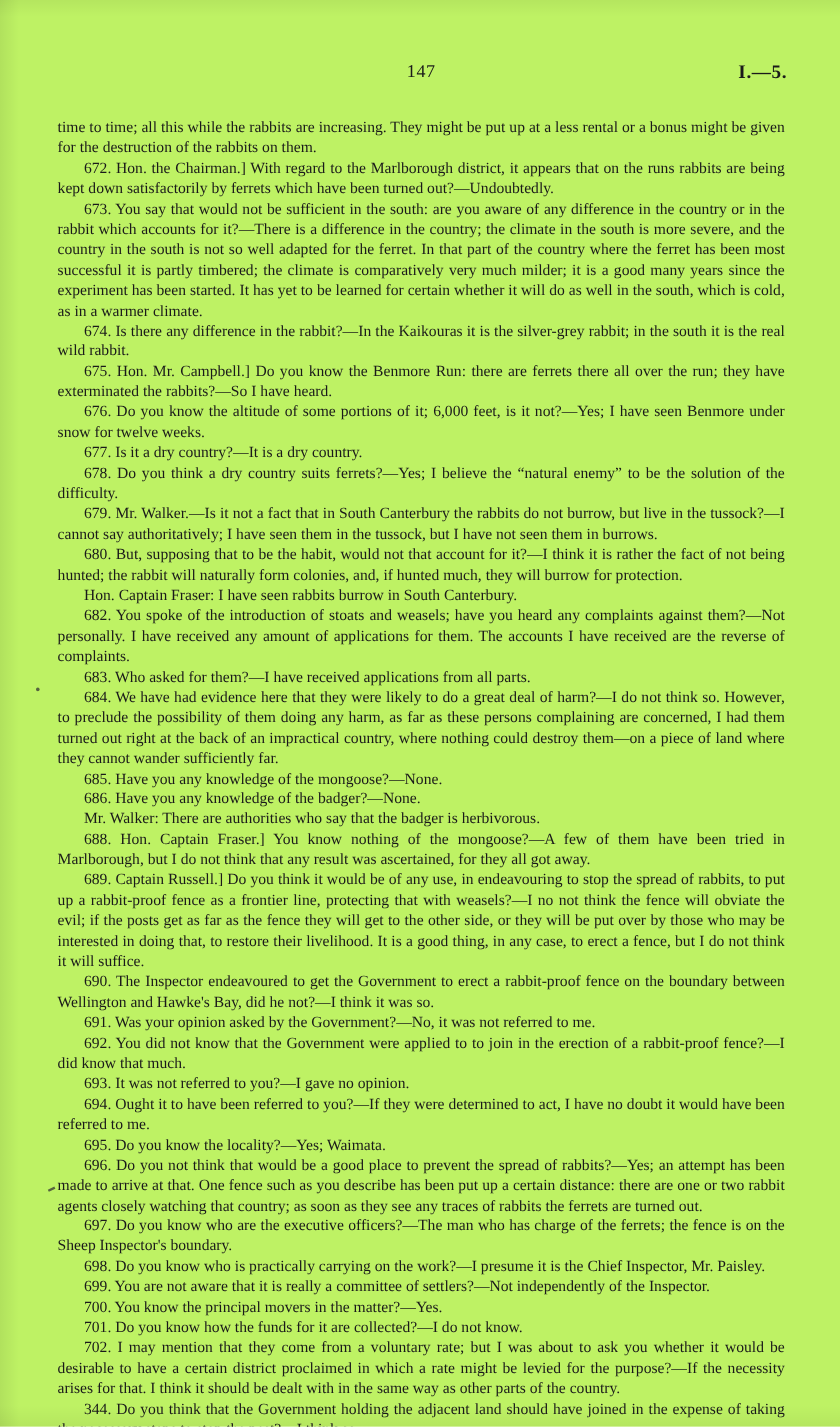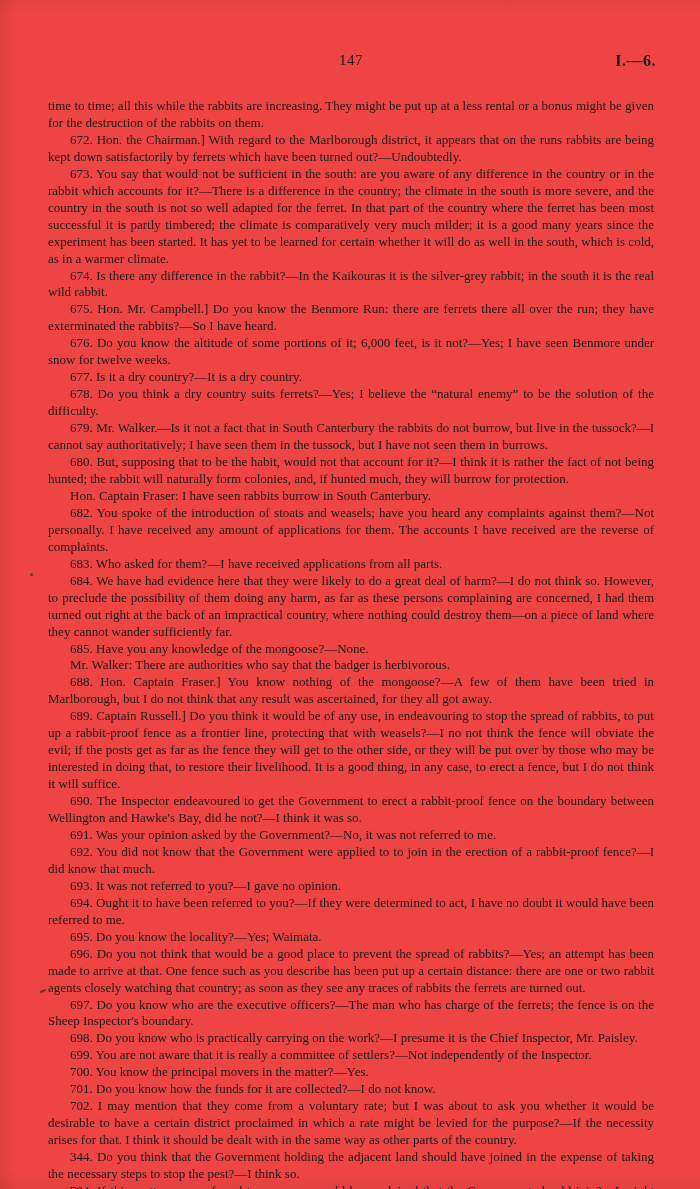--- a/index.html
+++ b/index.html
@@ -13,21 +13,21 @@
     font-family: "Liberation Serif", serif;
     color: #1a1a1a;
     position: relative;
     overflow: hidden;
   }
   .page {
     position: absolute;
     left: 0; top: 0;
     width: 700px;
     height: 1189px;
-    background: #ef4444;
+    background: #bef264;
   }
   .page-inner {
     position: absolute;
     left: 48px;
     top: 52px;
     width: 606px;
   }
   .header-row {
     position: relative;
     height: 34px;
@@ -107,39 +107,40 @@
   <div class="edge-shadow-t"></div>
   <div class="edge-shadow-b"></div>
 
   <div class="stray-mark m1"></div>
   <div class="stray-mark m2"></div>
 
   <div class="page-inner">
 
     <div class="header-row">
       <div class="folio">147</div>
-      <div class="doc-code">I.—6.</div>
+      <div class="doc-code">I.—5.</div>
     </div>
 
     <div class="body-text" id="body-text">
         <p class="para noindent">time to time; all this while the rabbits are increasing.   They might be put up at a less rental or a bonus might be given for the destruction of the rabbits on them.</p>
         <p class="para">672. Hon. the Chairman.] With regard to the Marlborough district, it appears that on the runs rabbits are being kept down satisfactorily by ferrets which have been turned out?—Undoubtedly.</p>
         <p class="para">673. You say that would not be sufficient in the south: are you aware of any difference in the country or in the rabbit which accounts for it?—There is a difference in the country; the climate in the south is more severe, and the country in the south is not so well adapted for the ferret.   In that part of the country where the ferret has been most successful it is partly timbered; the climate is comparatively very much milder; it is a good many years since the experiment has been started. It has yet to be learned for certain whether it will do as well in the south, which is cold, as in a warmer climate.</p>
         <p class="para">674. Is there any difference in the rabbit?—In the Kaikouras it is the silver-grey rabbit; in the south it is the real wild rabbit.</p>
         <p class="para">675. Hon. Mr. Campbell.] Do you know the Benmore Run: there are ferrets there all over the run; they have exterminated the rabbits?—So I have heard.</p>
         <p class="para">676. Do you know the altitude of some portions of it; 6,000 feet, is it not?—Yes; I have seen Benmore under snow for twelve weeks.</p>
         <p class="para">677. Is it a dry country?—It is a dry country.</p>
         <p class="para">678. Do you think a dry country suits ferrets?—Yes; I believe the “natural enemy” to be the solution of the difficulty.</p>
         <p class="para">679. Mr. Walker.—Is it not a fact that in South Canterbury the rabbits do not burrow, but live in the tussock?—I cannot say authoritatively; I have seen them in the tussock, but I have not seen them in burrows.</p>
         <p class="para">680. But, supposing that to be the habit, would not that account for it?—I think it is rather the fact of not being hunted; the rabbit will naturally form colonies, and, if hunted much, they will burrow for protection.</p>
         <p class="para">Hon. Captain Fraser: I have seen rabbits burrow in South Canterbury.</p>
         <p class="para">682. You spoke of the introduction of stoats and weasels; have you heard any complaints against them?—Not personally.   I have received any amount of applications for them.   The accounts I have received are the reverse of complaints.</p>
         <p class="para">683. Who asked for them?—I have received applications from all parts.</p>
         <p class="para">684. We have had evidence here that they were likely to do a great deal of harm?—I do not think so.   However, to preclude the possibility of them doing any harm, as far as these persons complaining are concerned, I had them turned out right at the back of an impractical country, where nothing could destroy them—on a piece of land where they cannot wander sufficiently far.</p>
         <p class="para">685. Have you any knowledge of the mongoose?—None.</p>
+        <p class="para">686. Have you any knowledge of the badger?—None.</p>
         <p class="para">Mr. Walker: There are authorities who say that the badger is herbivorous.</p>
         <p class="para">688. Hon. Captain Fraser.] You know nothing of the mongoose?—A few of them have been tried in Marlborough, but I do not think that any result was ascertained, for they all got away.</p>
         <p class="para">689. Captain Russell.] Do you think it would be of any use, in endeavouring to stop the spread of rabbits, to put up a rabbit-proof fence as a frontier line, protecting that with weasels?—I no not think the fence will obviate the evil; if the posts get as far as the fence they will get to the other side, or they will be put over by those who may be interested in doing that, to restore their livelihood.   It is a good thing, in any case, to erect a fence, but I do not think it will suffice.</p>
         <p class="para">690. The Inspector endeavoured to get the Government to erect a rabbit-proof fence on the boundary between Wellington and Hawke's Bay, did he not?—I think it was so.</p>
         <p class="para">691. Was your opinion asked by the Government?—No, it was not referred to me.</p>
         <p class="para">692. You did not know that the Government were applied to to join in the erection of a rabbit-proof fence?—I did know that much.</p>
         <p class="para">693. It was not referred to you?—I gave no opinion.</p>
         <p class="para">694. Ought it to have been referred to you?—If they were determined to act, I have no doubt it would have been referred to me.</p>
         <p class="para">695. Do you know the locality?—Yes; Waimata.</p>
         <p class="para">696. Do you not think that would be a good place to prevent the spread of rabbits?—Yes; an attempt has been made to arrive at that.   One fence such as you describe has been put up a certain distance: there are one or two rabbit agents closely watching that country; as soon as they see any traces of rabbits the ferrets are turned out.</p>

